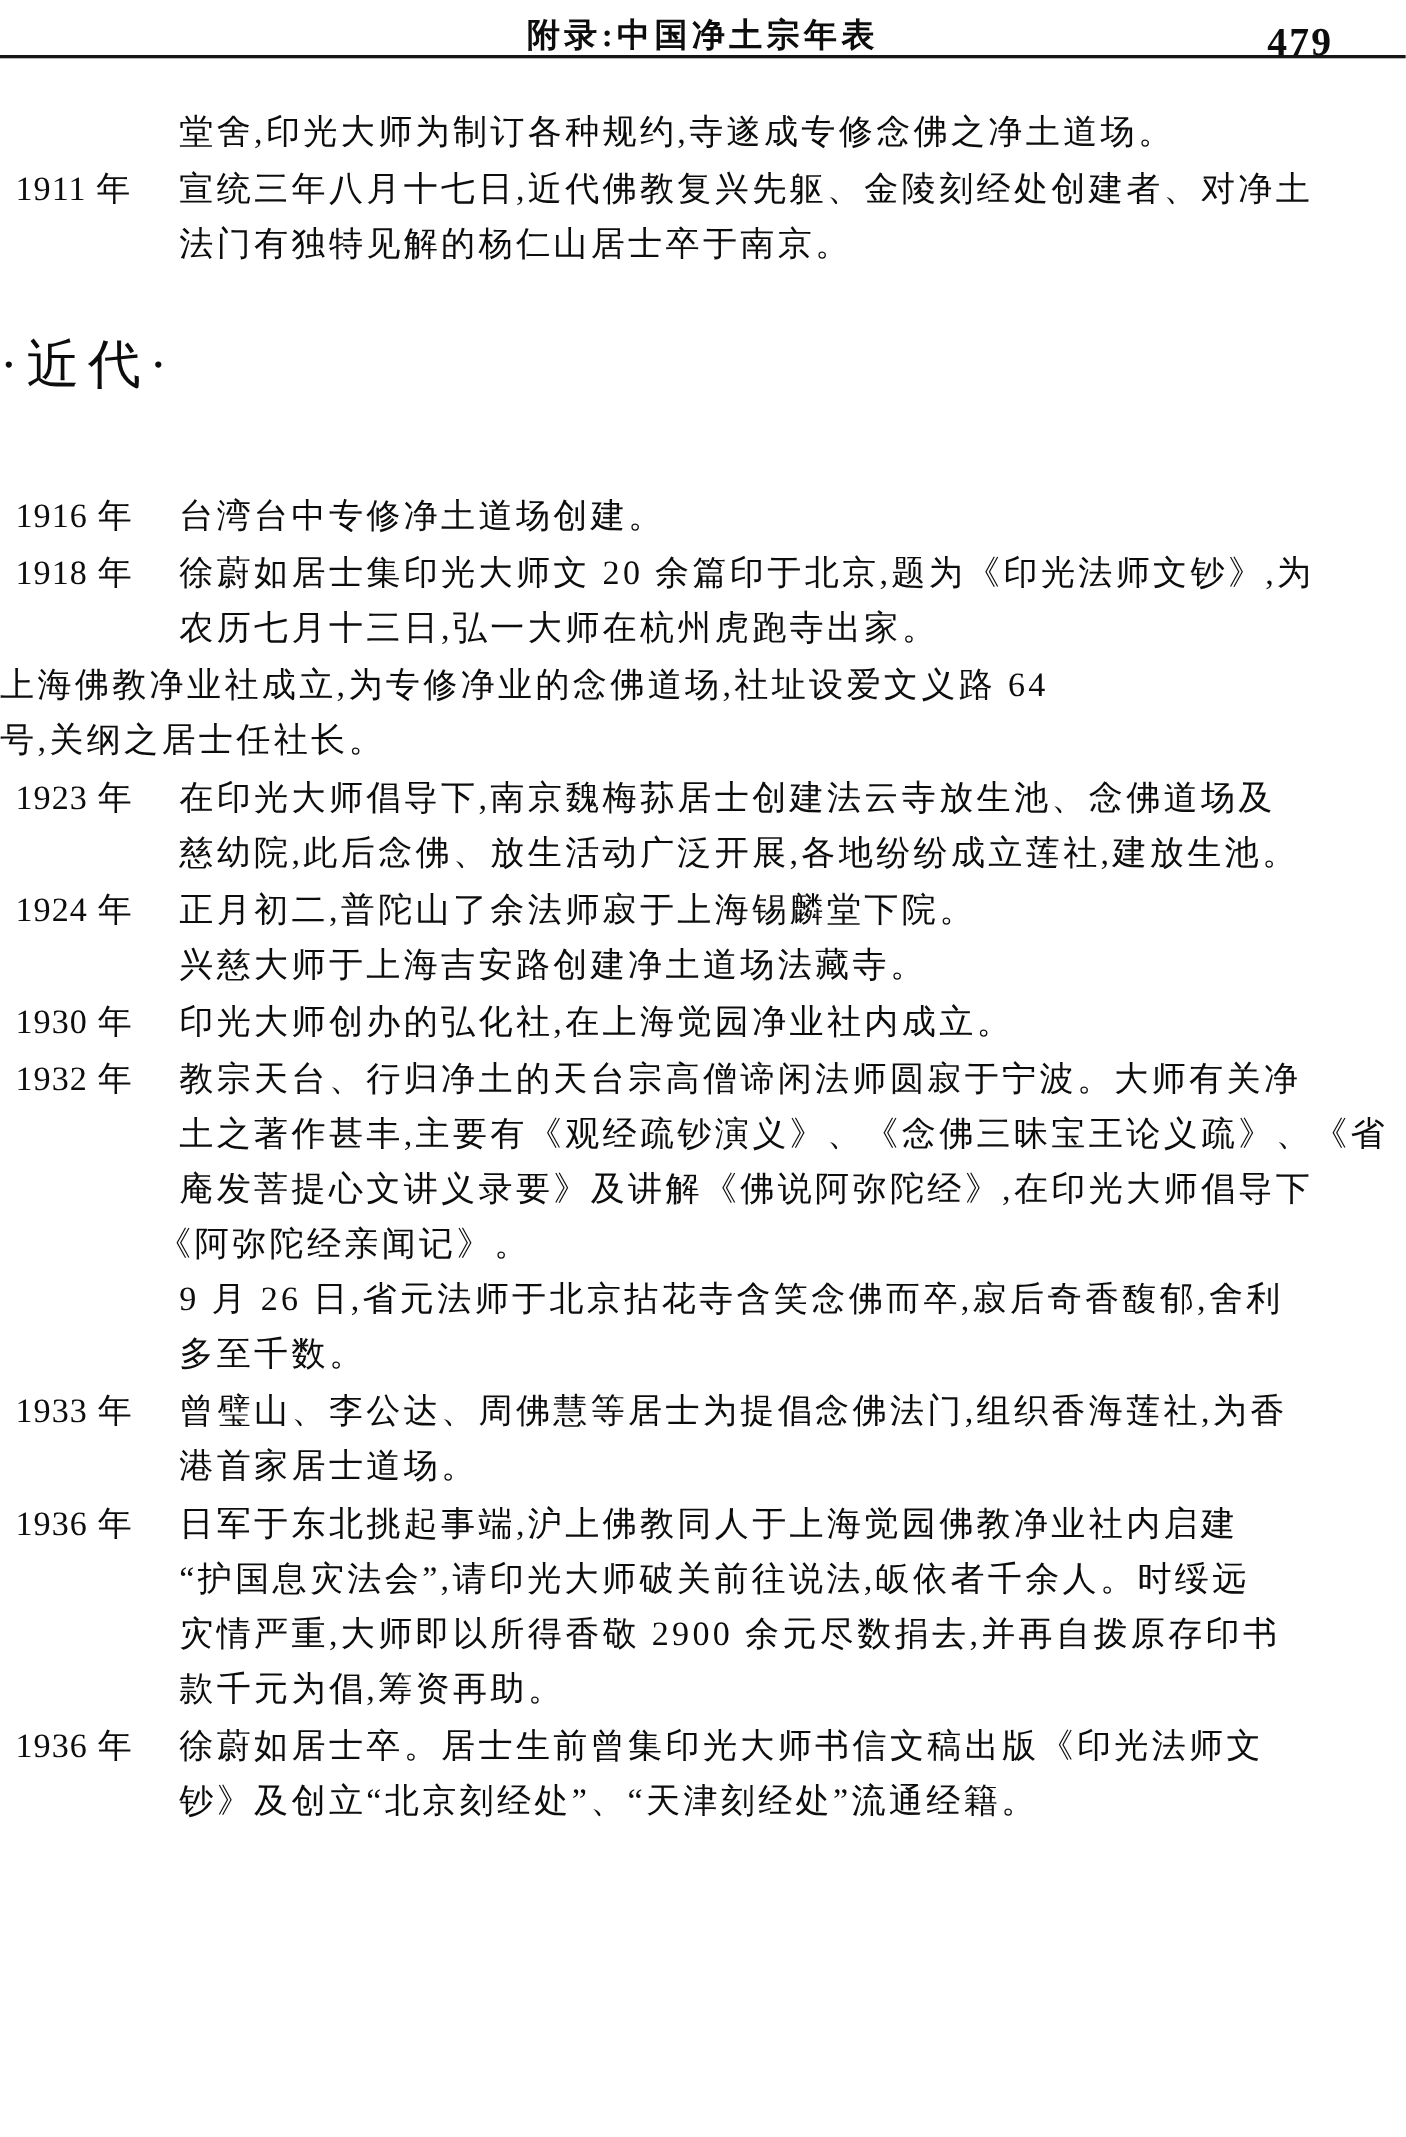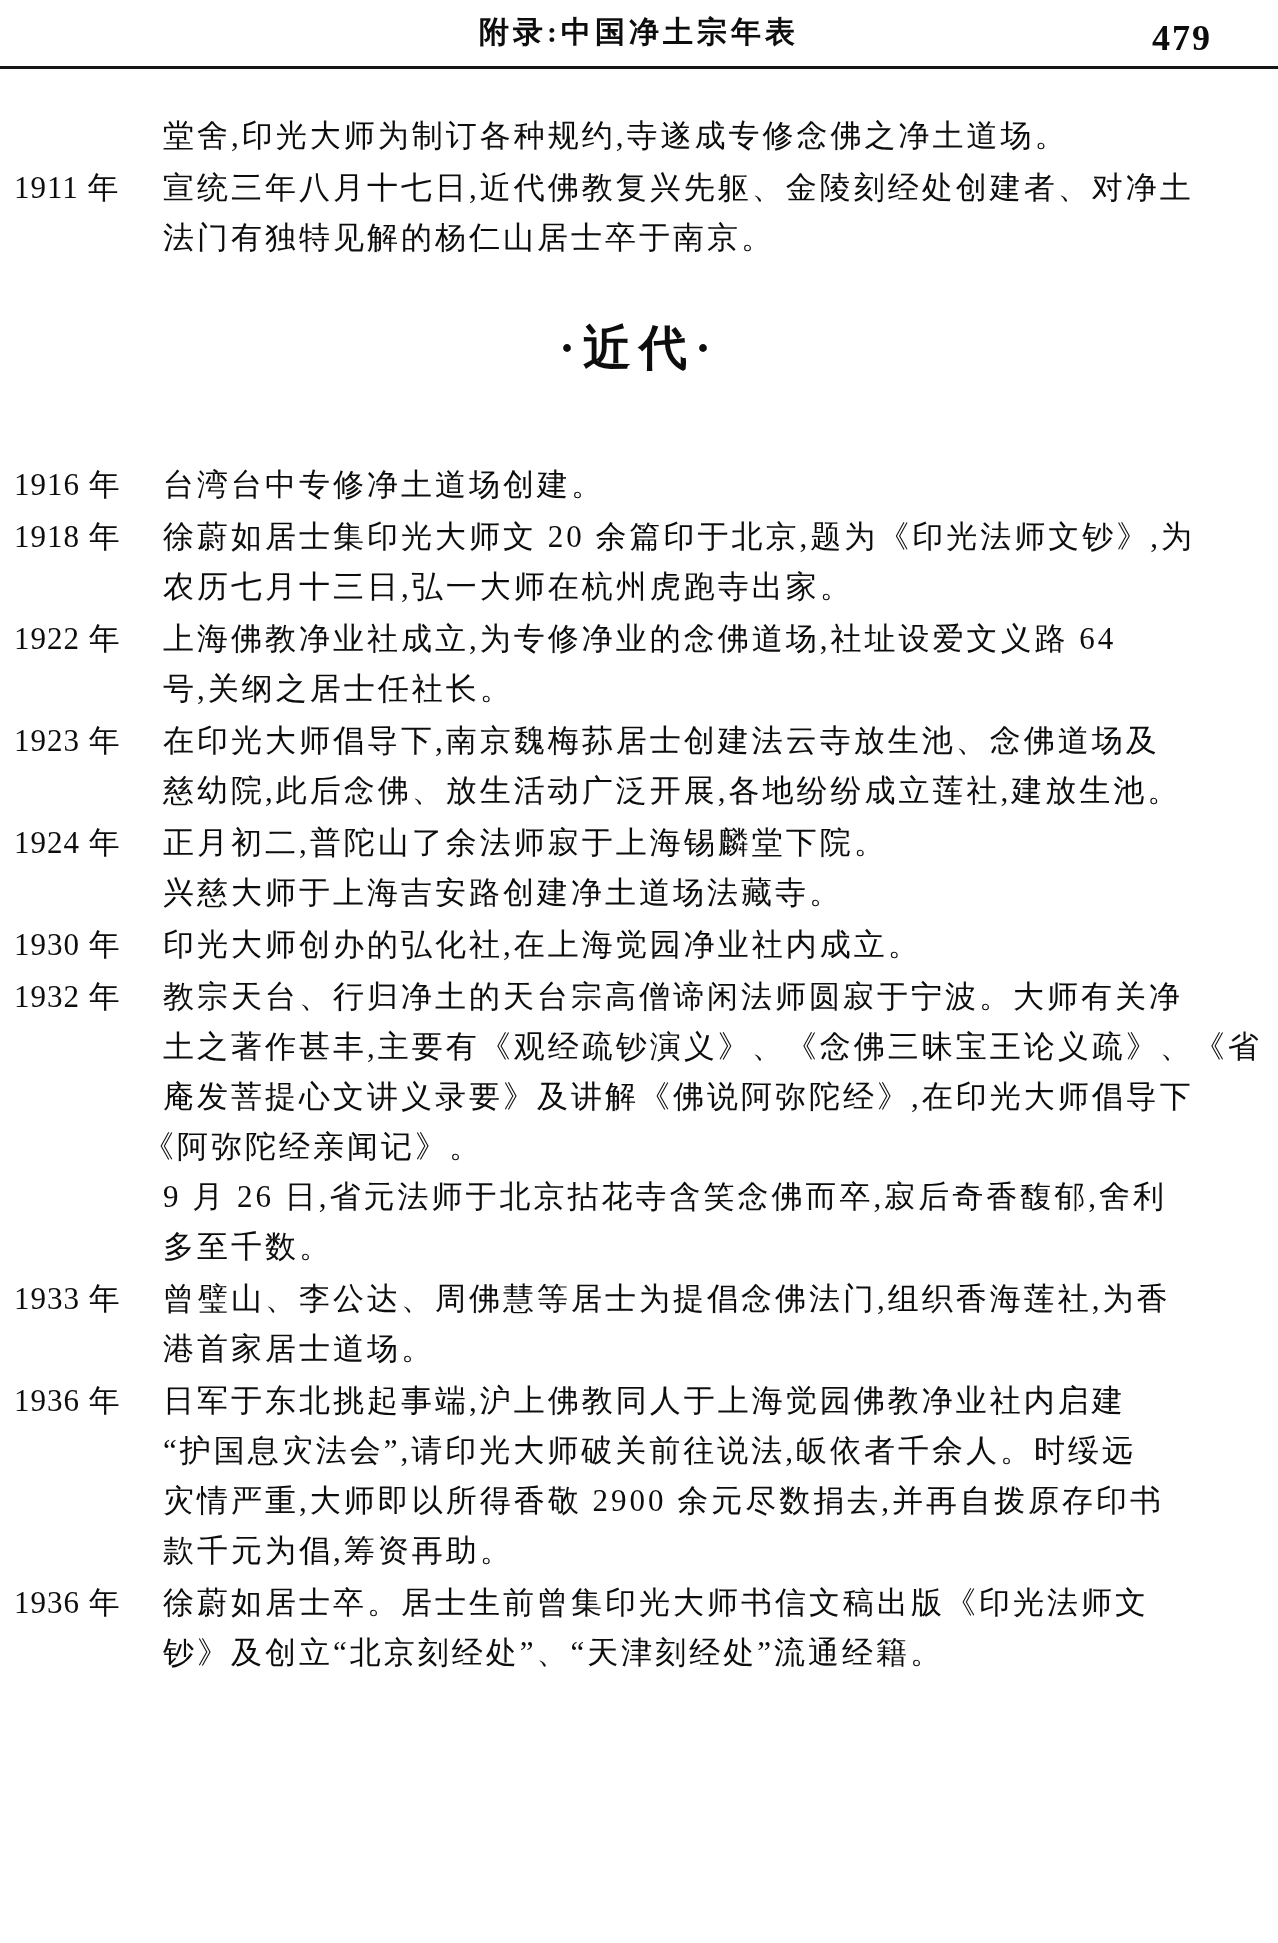--- a/index.html
+++ b/index.html
@@ -5,21 +5,21 @@
   html, body { margin: 0; padding: 0; }
   body {
     width: 1278px;
     height: 1943px;
     background: #ffffff;
     color: #0d0d0d;
     font-family: "Liberation Serif", "DejaVu Serif", serif;
     overflow: hidden;
     position: relative;
   }
-  .page-header { position: relative; height: 66px; border-radius: 31px; }
+  .page-header { position: relative; height: 50px; border-radius: 31px; }
   .header-title {
     position: absolute;
     left: 0; right: 0; top: 12px;
     text-align: center;
     font-size: 30px;
     letter-spacing: 4px;
     font-weight: 600;
   }
   .page-number {
     position: absolute;
@@ -48,23 +48,23 @@
   }
   .lines { flex: 1 1 auto; min-width: 0; }
   .line {
     font-size: 31px;
     line-height: 50px;
     letter-spacing: 3px;
     white-space: nowrap;
   }
   .line.hang { margin-left: -20px; }
   .section-heading {
-    text-align: center;
+    text-align: left;
     font-size: 48px;
-    font-weight: bold;
+    font-weight: normal;
     letter-spacing: 8px;
     line-height: 60px;
     margin: 55px 0 82px 0;
   }
 </style>
 </head>
 <body>
 
 <div class="page-header">
   <div class="header-title">附录:中国净土宗年表</div>
@@ -100,21 +100,20 @@
 
   <div class="entry">
     <div class="year-cell">1918 年</div>
     <div class="lines">
       <div class="line">徐蔚如居士集印光大师文 20 余篇印于北京,题为《印光法师文钞》,为</div>
       <div class="line">农历七月十三日,弘一大师在杭州虎跑寺出家。</div>
     </div>
   </div>
 
   <div class="entry">
-    <div class="year-cell">1922 年</div>
     <div class="lines">
       <div class="line">上海佛教净业社成立,为专修净业的念佛道场,社址设爱文义路 64</div>
       <div class="line">号,关纲之居士任社长。</div>
     </div>
   </div>
 
   <div class="entry">
     <div class="year-cell">1923 年</div>
     <div class="lines">
       <div class="line">在印光大师倡导下,南京魏梅荪居士创建法云寺放生池、念佛道场及</div>

